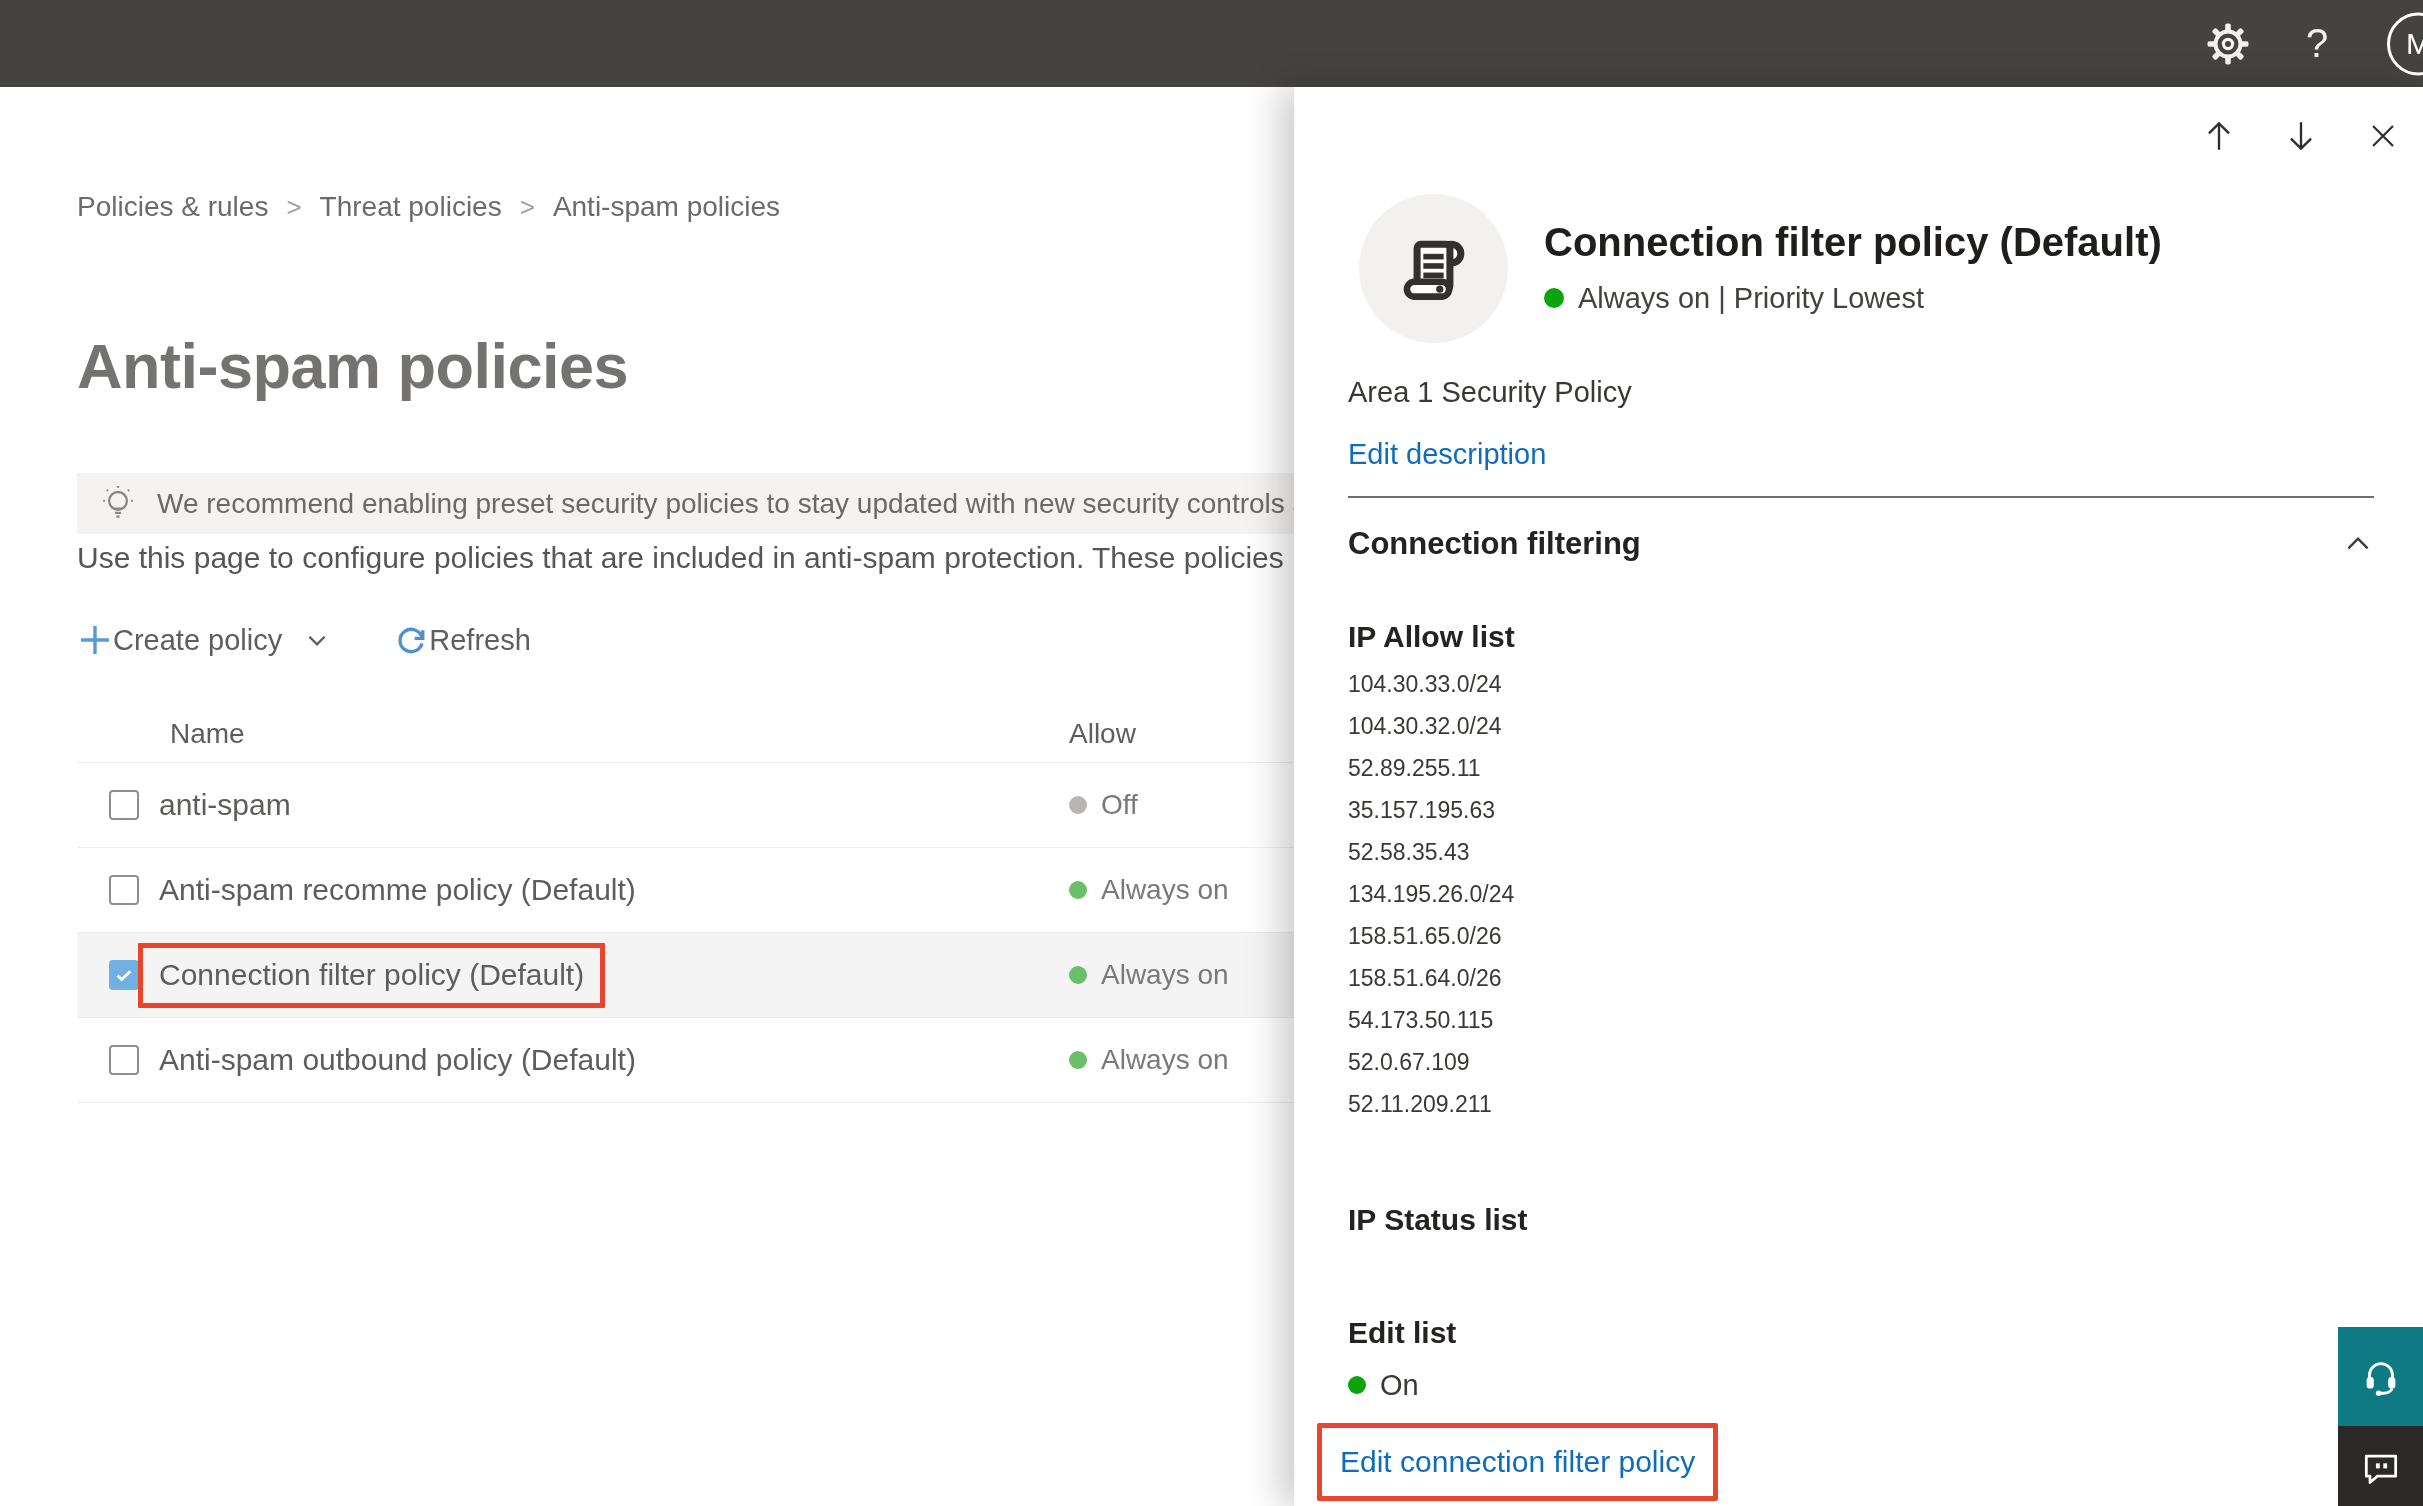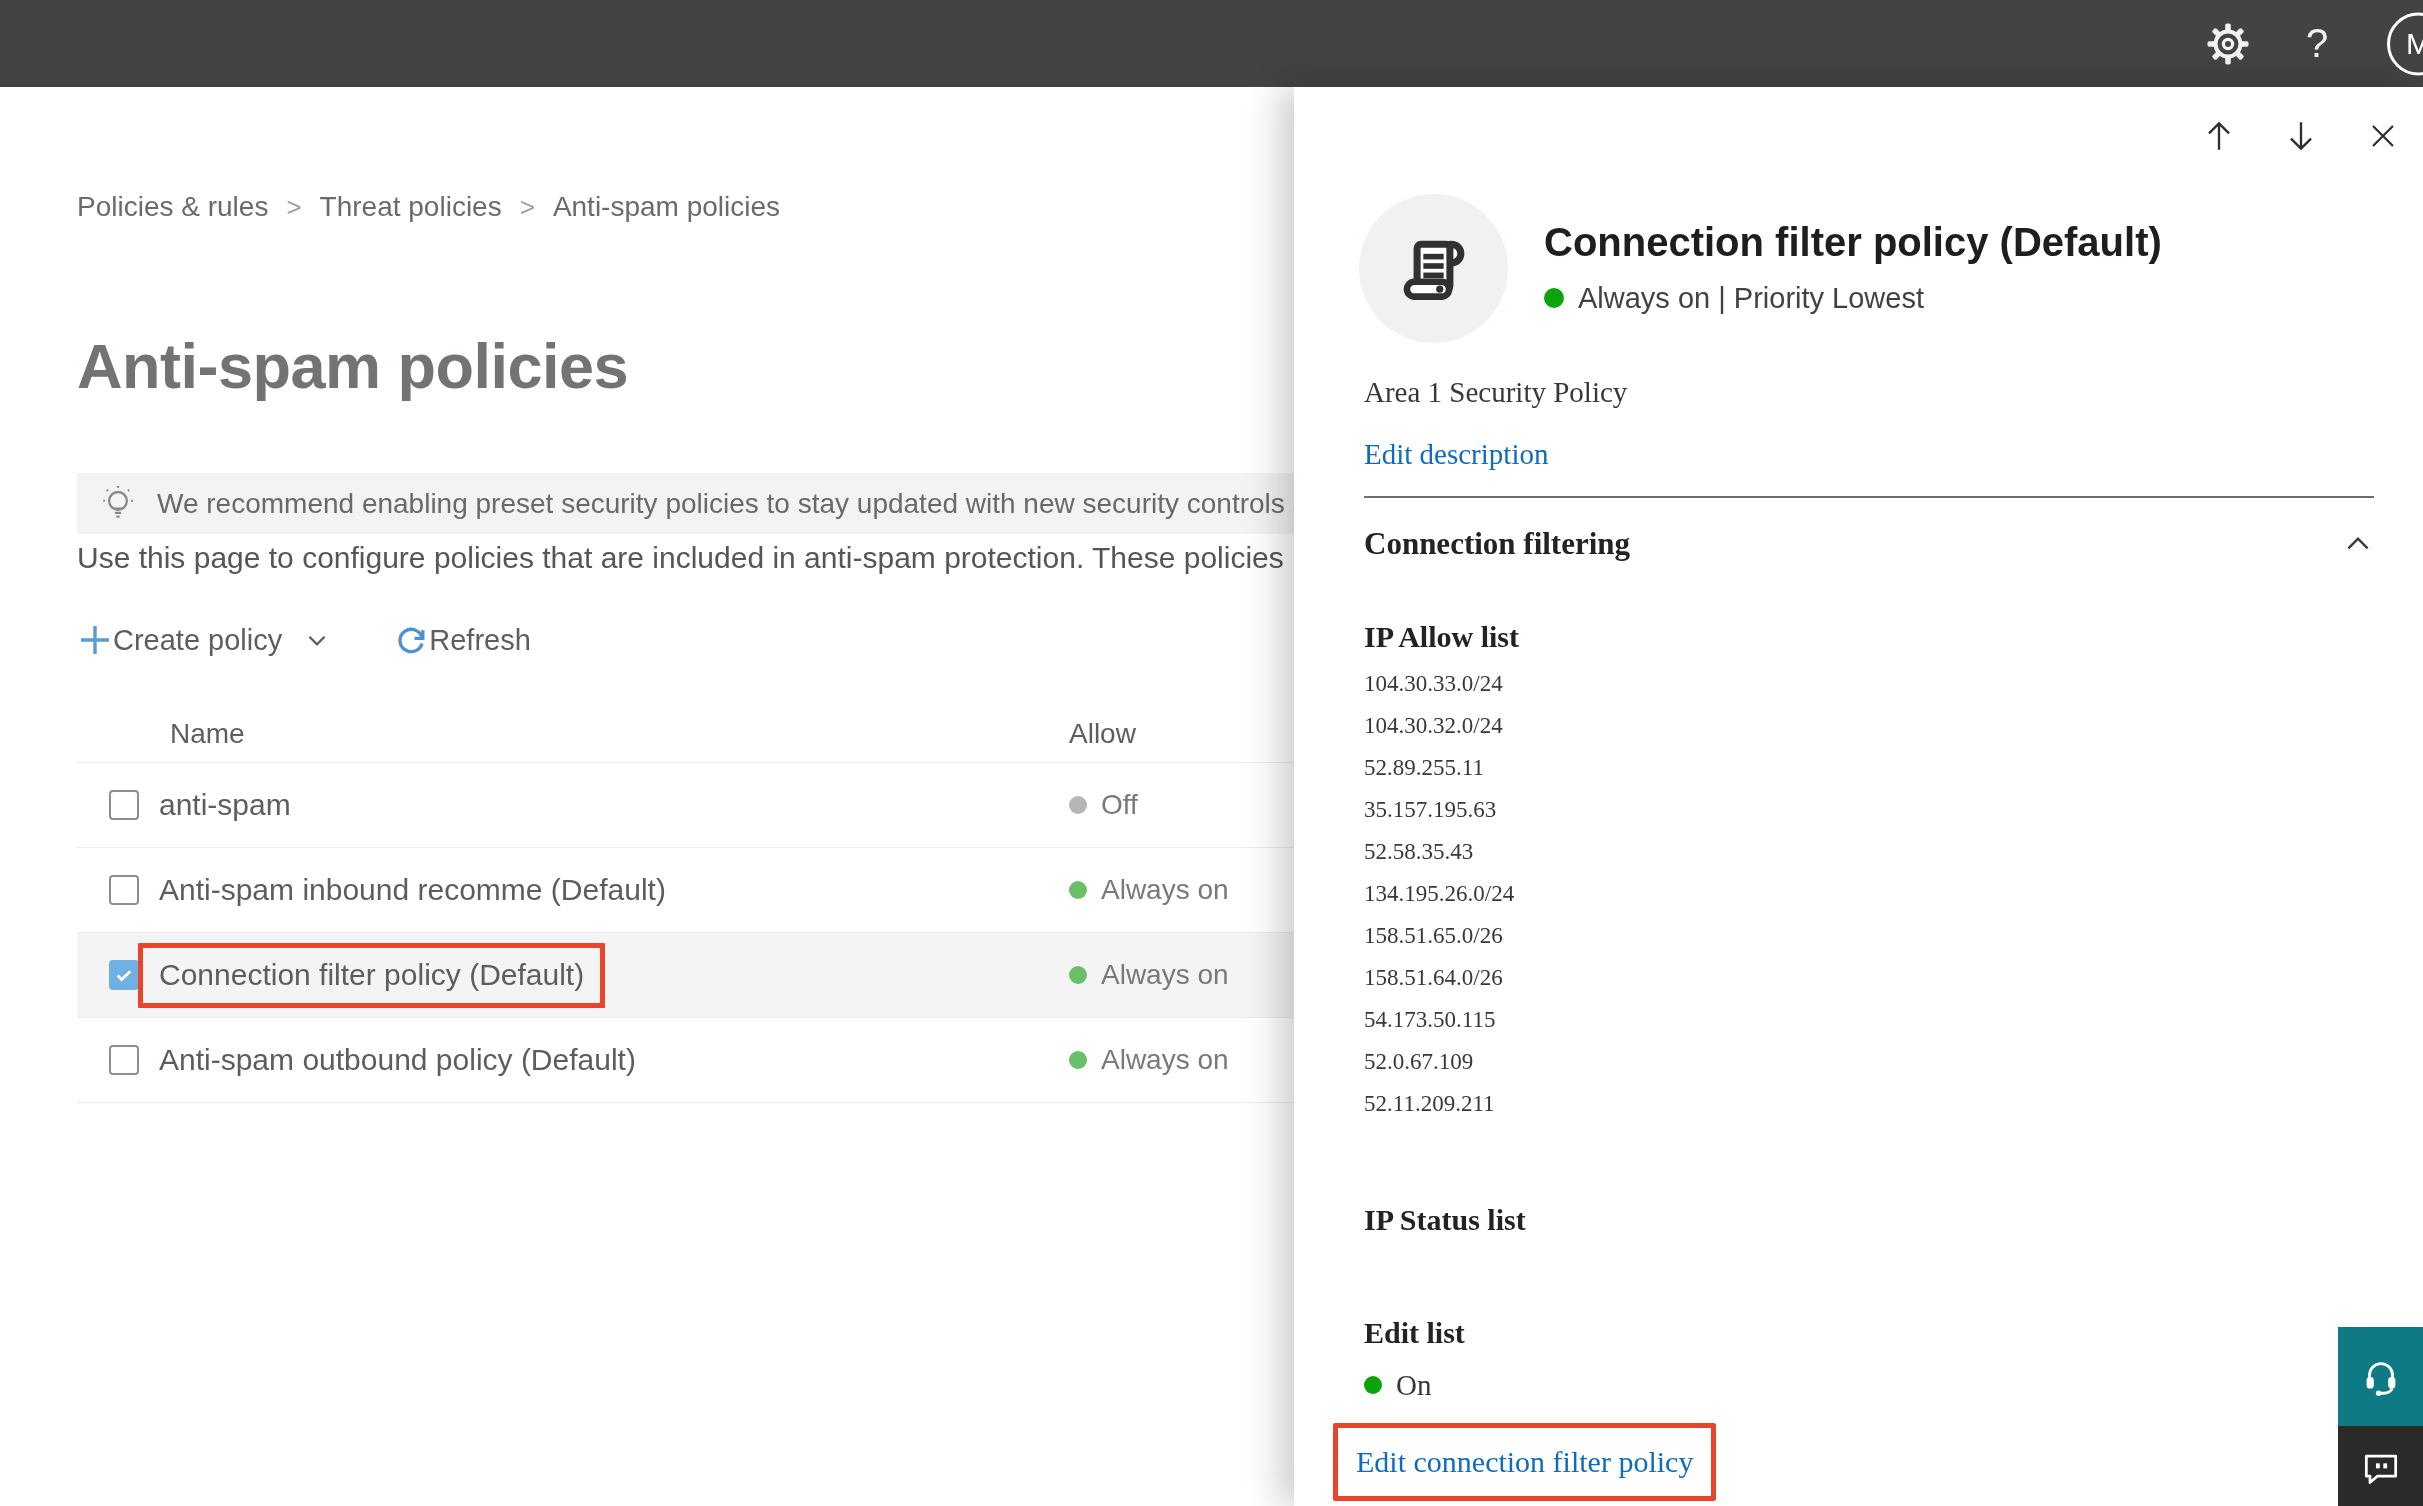--- a/index.html
+++ b/index.html
@@ -68,21 +68,21 @@
   }
   .fly-nav { position:absolute; top:30px; right:22px; display:flex; gap:44px; }
   .fly-nav .nav-btn { width:38px; height:38px; display:flex; align-items:center; justify-content:center; cursor:pointer; }
   .fly-head { position:absolute; left:65px; top:107px; display:flex; gap:36px; }
   .policy-circle { width:149px; height:149px; border-radius:50%; background:#f2f1f0; display:flex; align-items:center; justify-content:center; flex:none; }
   .fly-title-block { margin-top:24px; }
   .fly-title { font-size:40px; line-height:48px; font-weight:700; color:#1f1e1d; }
   .fly-status { margin-top:14px; display:flex; align-items:center; gap:14px; font-size:29px; line-height:36px; color:#44423f; }
   .fly-status .dot { width:20px; height:20px; }
 
-  .fly-body { position:absolute; left:70px; right:50px; top:0;font-family:Liberation Serif, serif; }
+  .fly-body { position:absolute; left:54px; right:50px; top:0; }
   .area-desc { margin-top:287px; font-size:29px; line-height:36px; color:#3a3835; }
   .link { color:#0f6cbd; cursor:pointer; }
   .edit-desc { margin-top:26px; font-size:29px; line-height:36px; }
   .fly-divider { margin-top:24px; border-top:2px solid #706e6c; }
   .section-row { margin-top:26px; display:flex; align-items:center; justify-content:space-between; height:40px; }
   .section-title { font-size:31px; font-weight:700; color:#252322; }
   .sub-title { margin-top:55px; font-size:30px; line-height:36px; font-weight:700; color:#252322; }
   .ip-list { margin-top:8px; }
   .ip { font-size:23px; line-height:42px; color:#3a3835; }
   .block-title { margin-top:77px; }
@@ -191,21 +191,21 @@
   </div>
         <div class="trow">
     <div>
       <span class="checkbox">
         <svg viewBox="0 0 24 24" width="22" height="22">
                 <path d="M5 12.5 l4.5 4.5 L19 8" stroke="#fff" stroke-width="3" fill="none"></path>
               </svg>
       </span>
     </div>
     <div class="cell-name">
-      <span class="name-text">Anti-spam inbound recomme (Default)</span>
+      <span class="name-text">Anti-spam recomme policy (Default)</span>
     </div>
     <div class="cell-status">
       <span class="dot" style="background: rgb(106, 191, 105);"></span>
       <span>Always on</span>
     </div>
   </div>
         <div class="trow selected">
     <div>
       <span class="checkbox checked">
         <svg viewBox="0 0 24 24" width="22" height="22">

